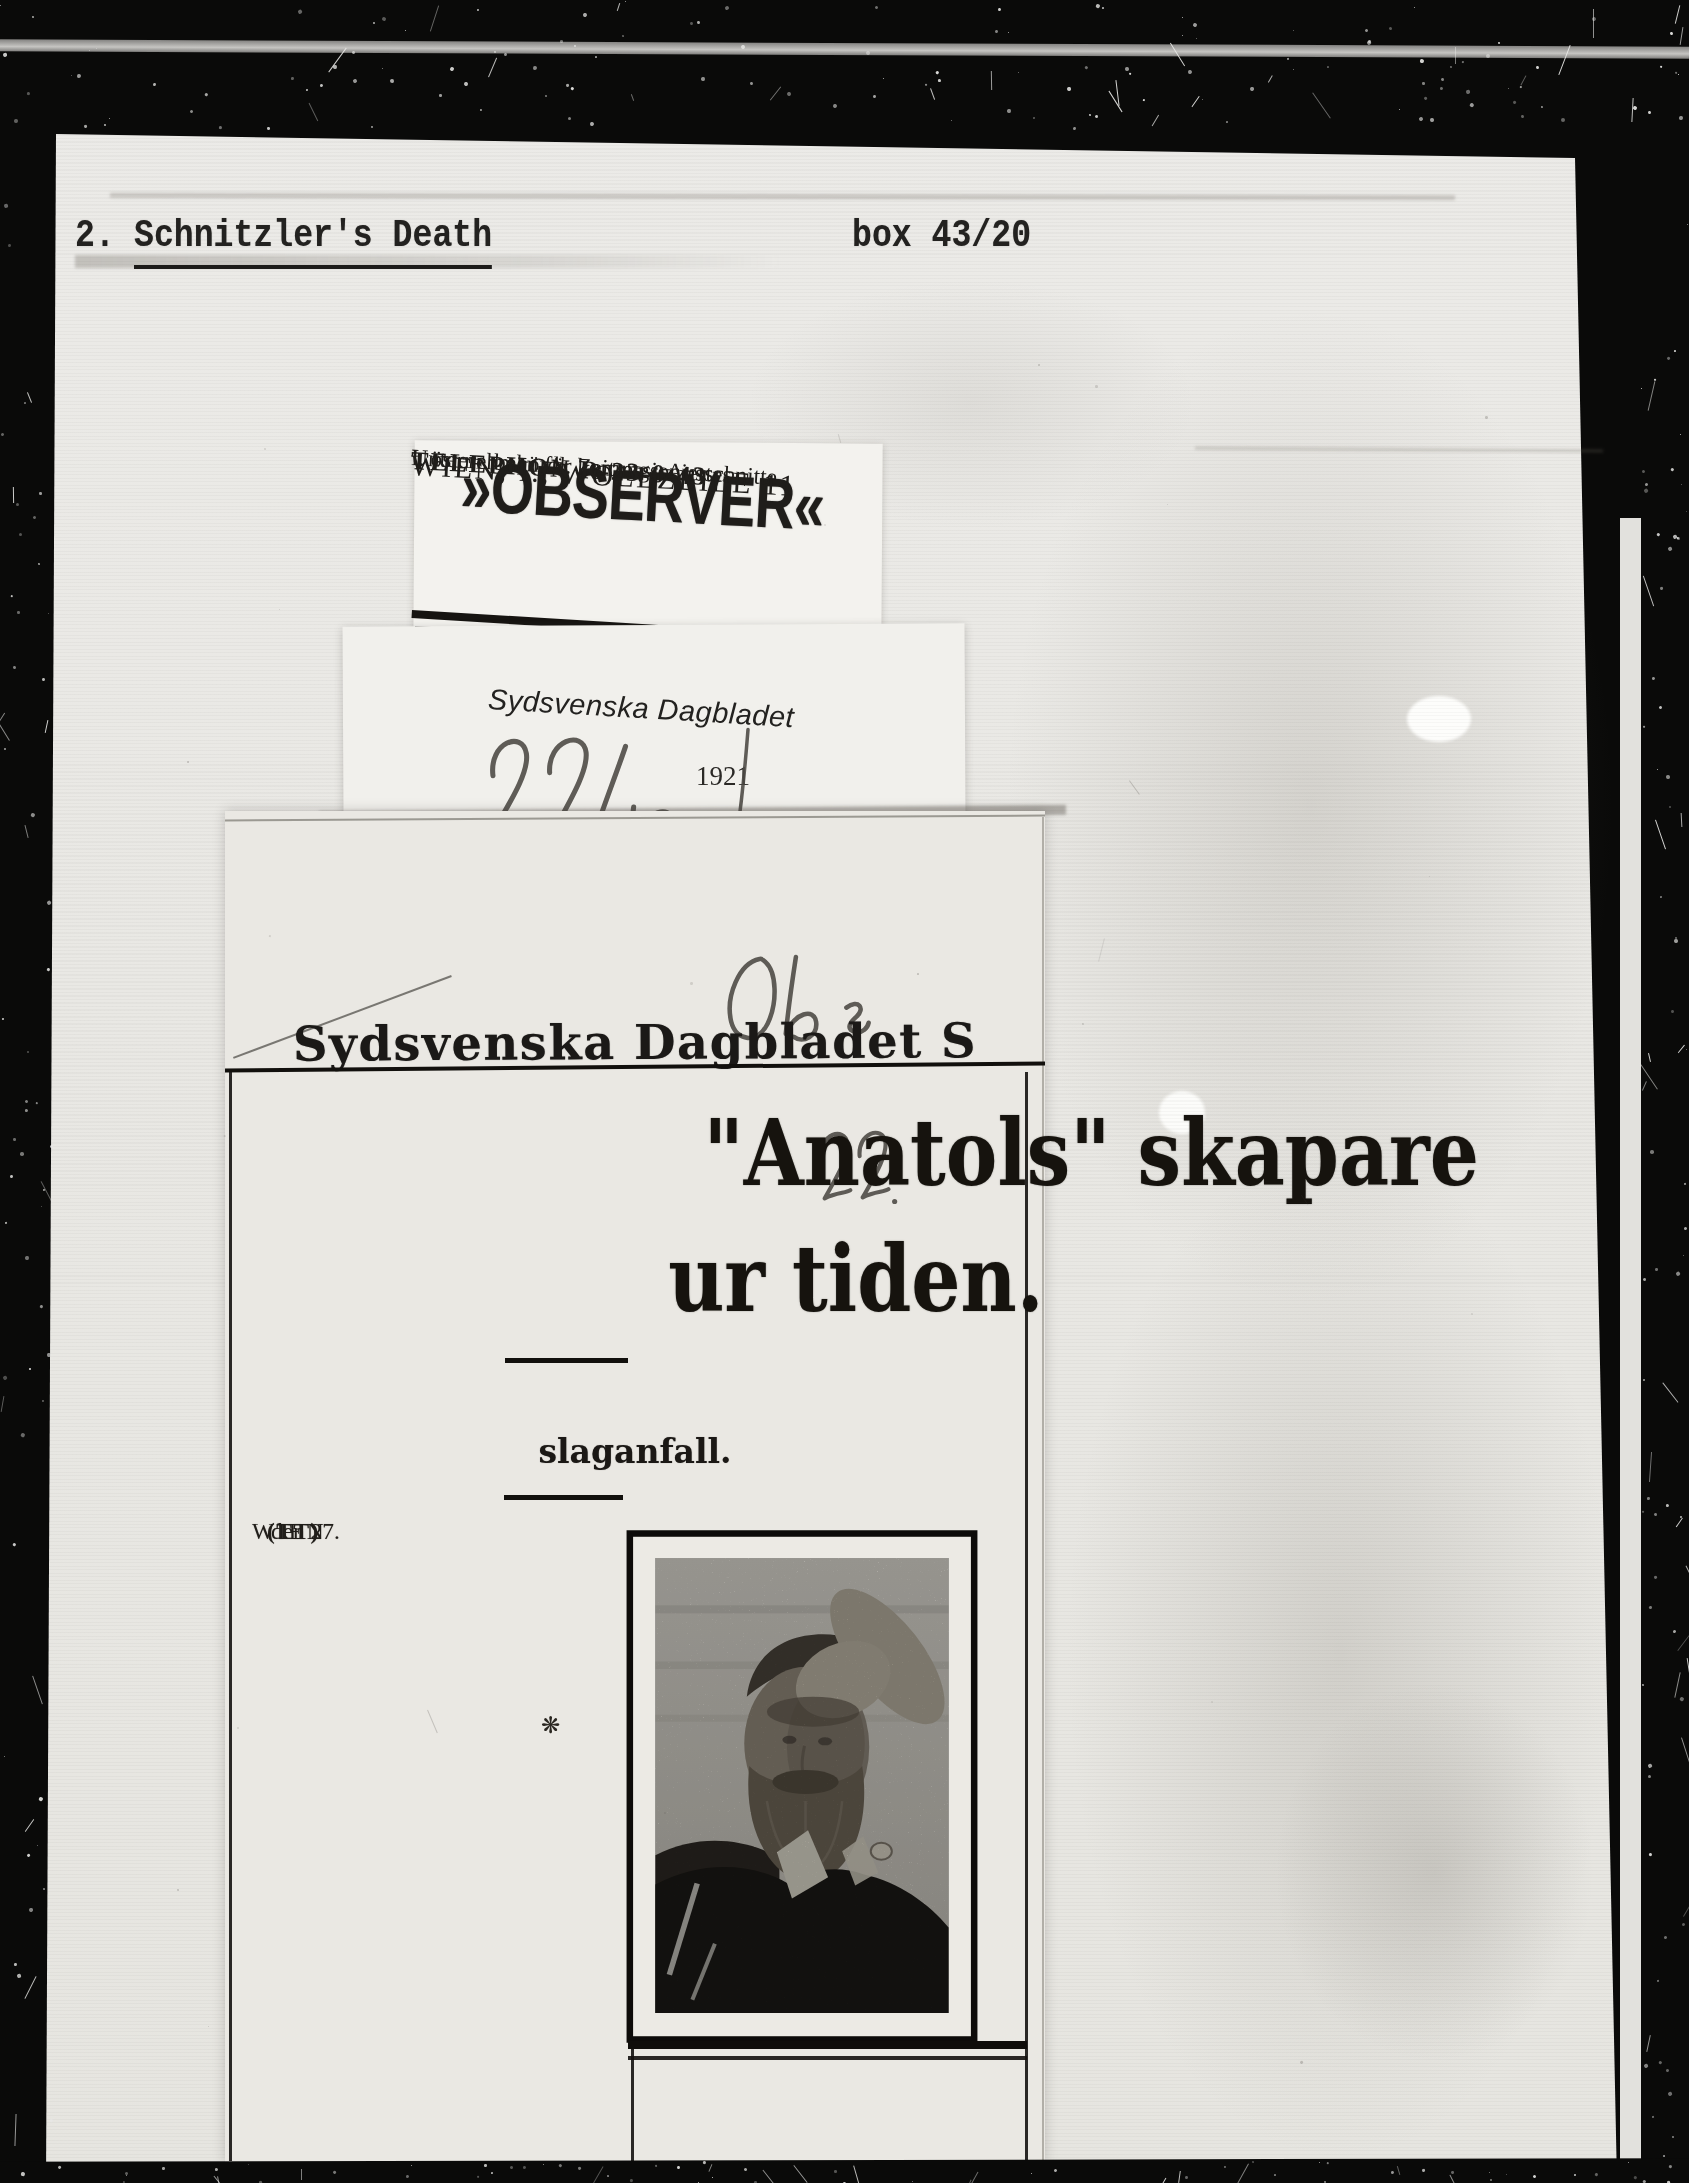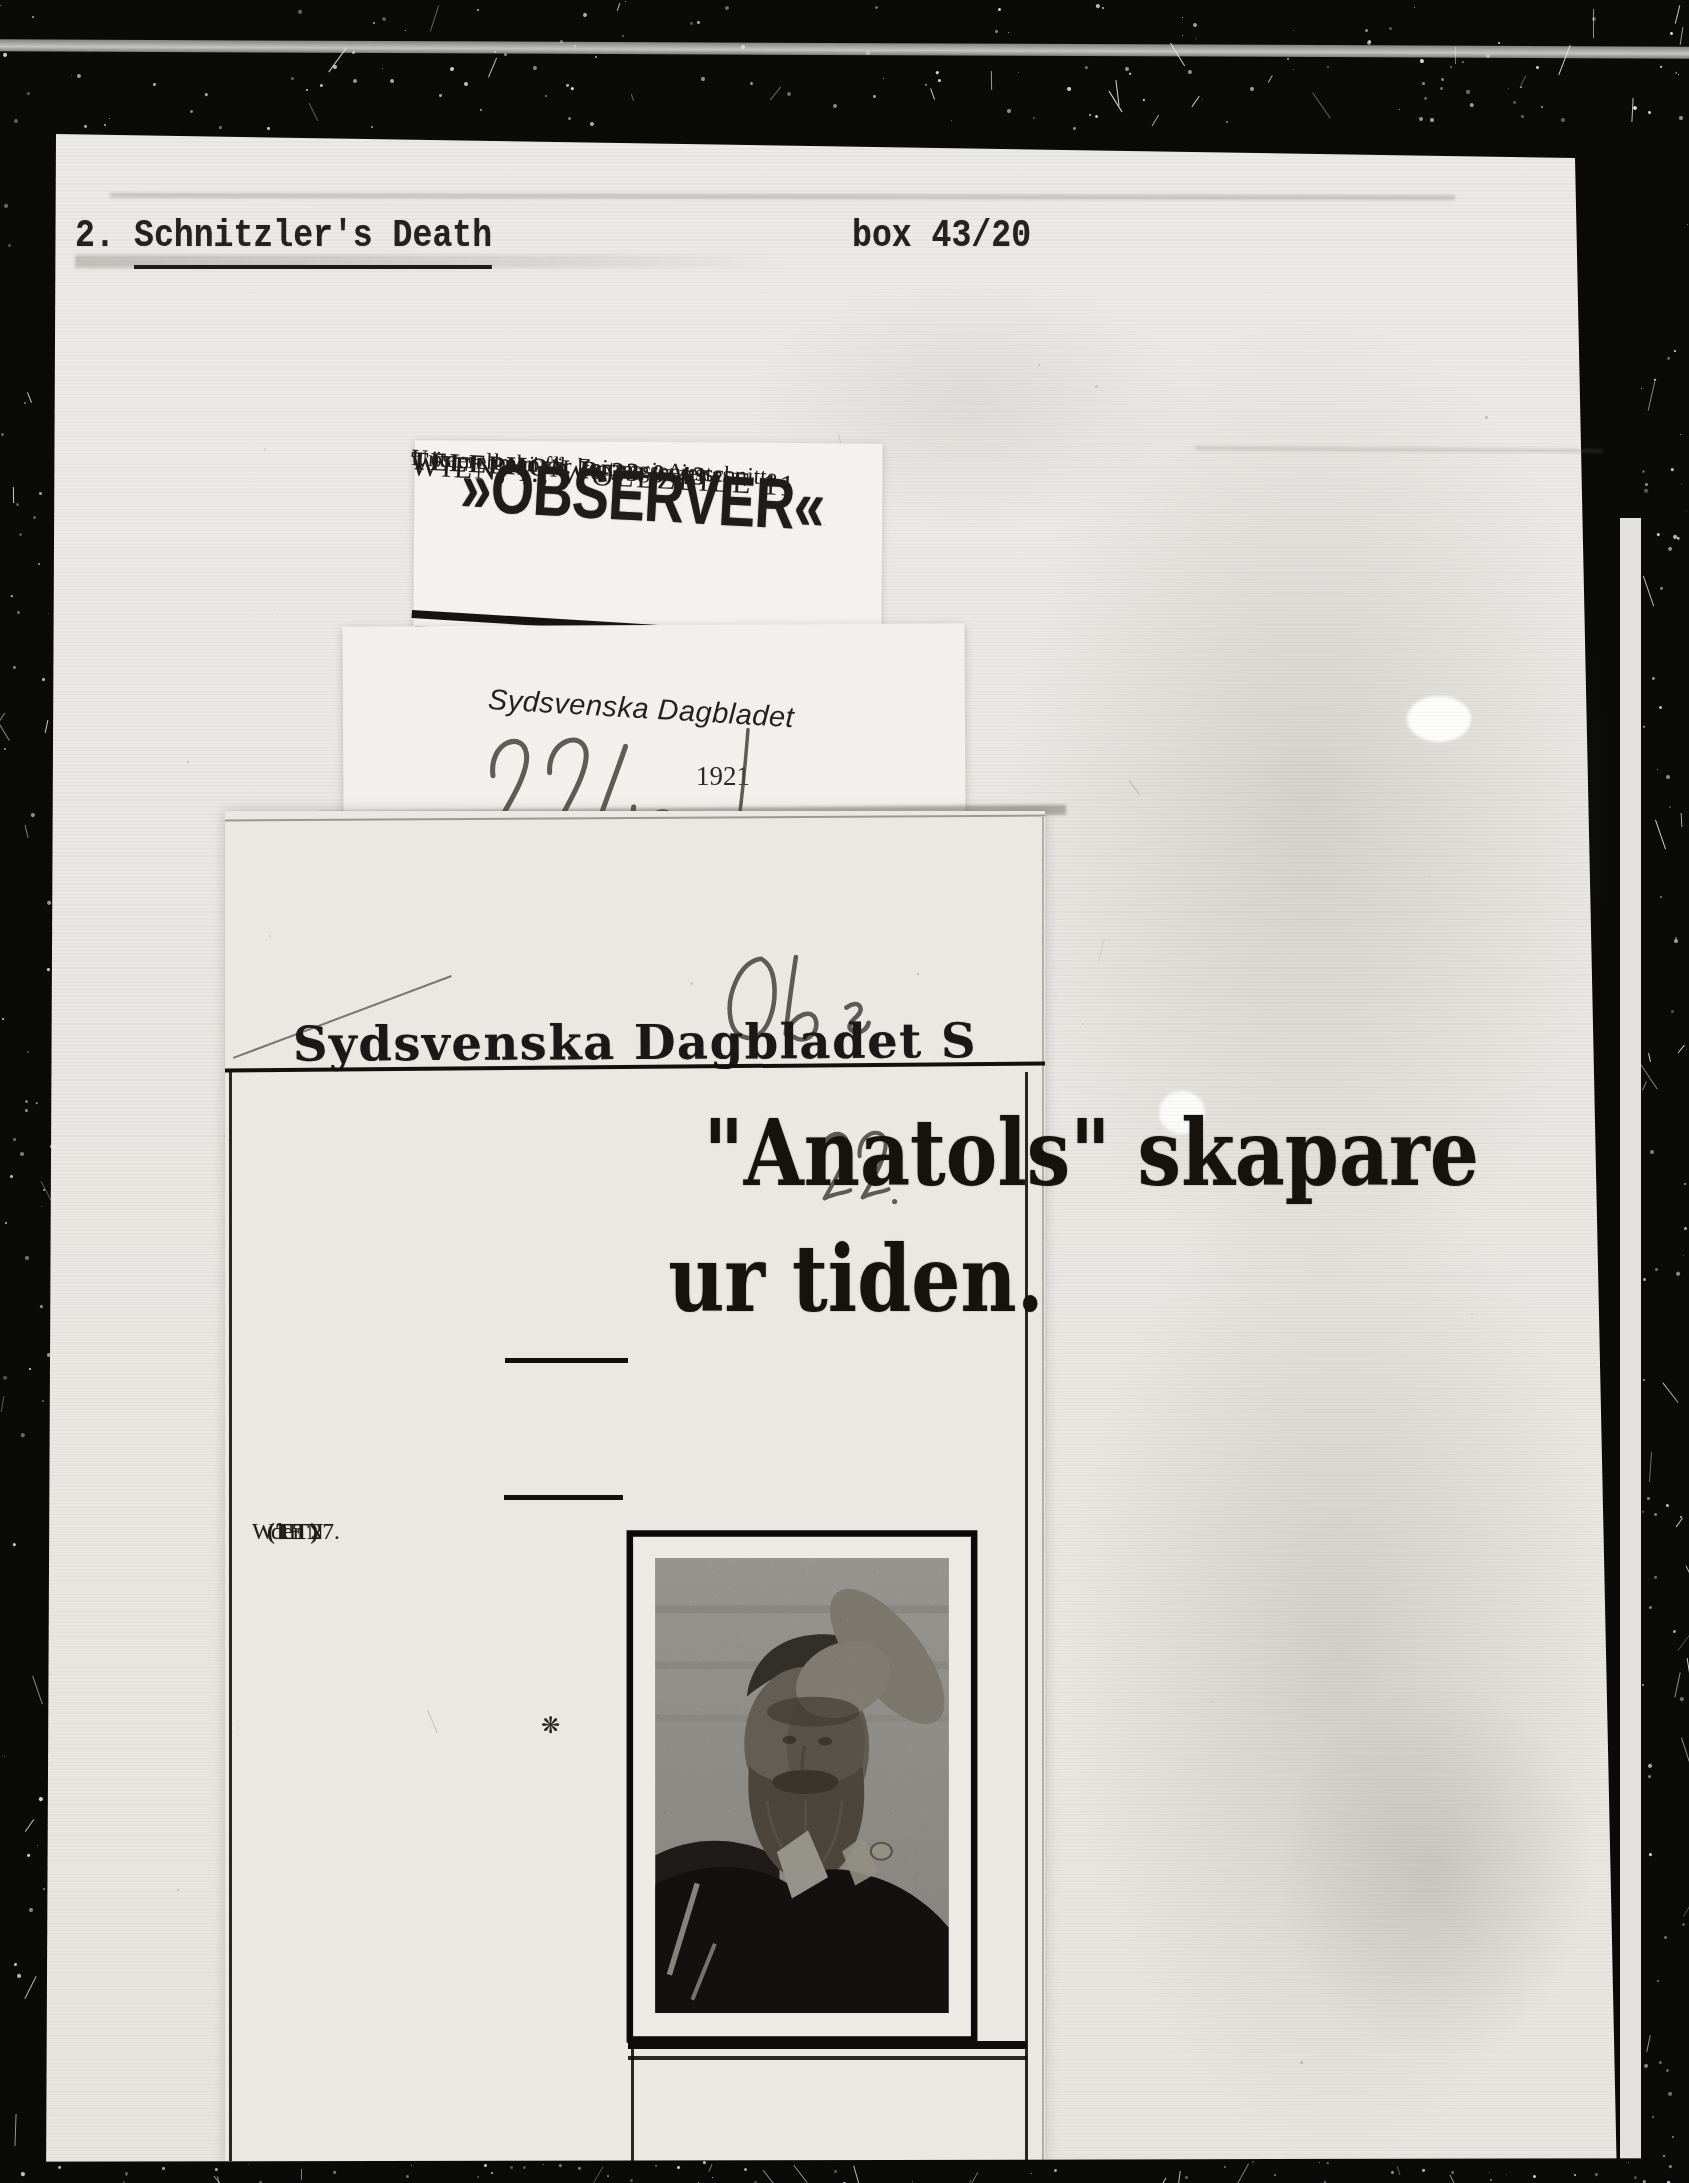--- a/index.html
+++ b/index.html
@@ -170,20 +170,21 @@
   </svg>
 
   <div class="headline headline-1">
     <span class="sqz">"Anatols" skapare</span>
   </div>
   <div class="headline headline-2">
     <span class="sqz">ur tiden.</span>
   </div>
 
   <div class="rule-h" style="left:505px;top:1358px;width:123px;height:5px;"></div>
+  <div class="subtitle sub-2">slaganfall.</div>
   <div class="rule-h" style="left:504px;top:1495px;width:119px;height:4.5px;"></div>
 
   <div class="dateline">
     <span class="loc">WIEN</span>
     <span class="day">den 27.</span>
     <span class="agency">(TT)</span>
   </div>
 
   <div class="bodycol p1">
       <div class="tl"></div>

